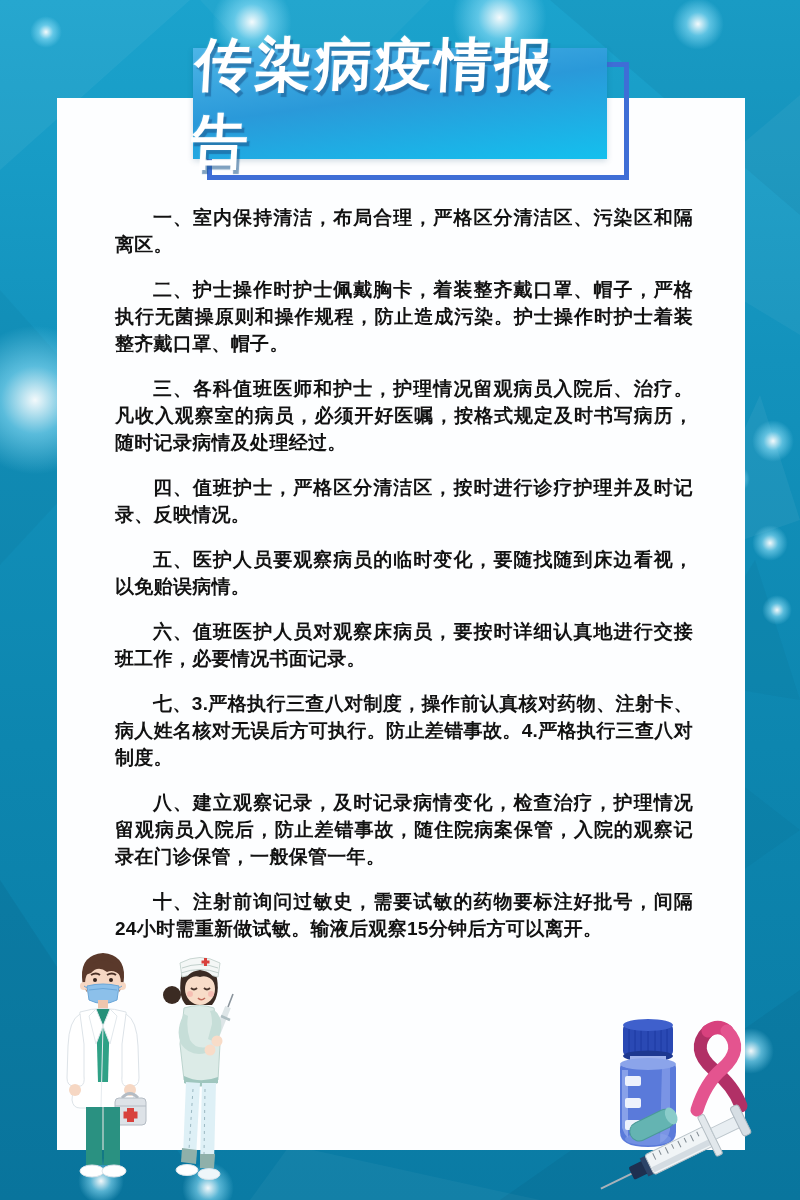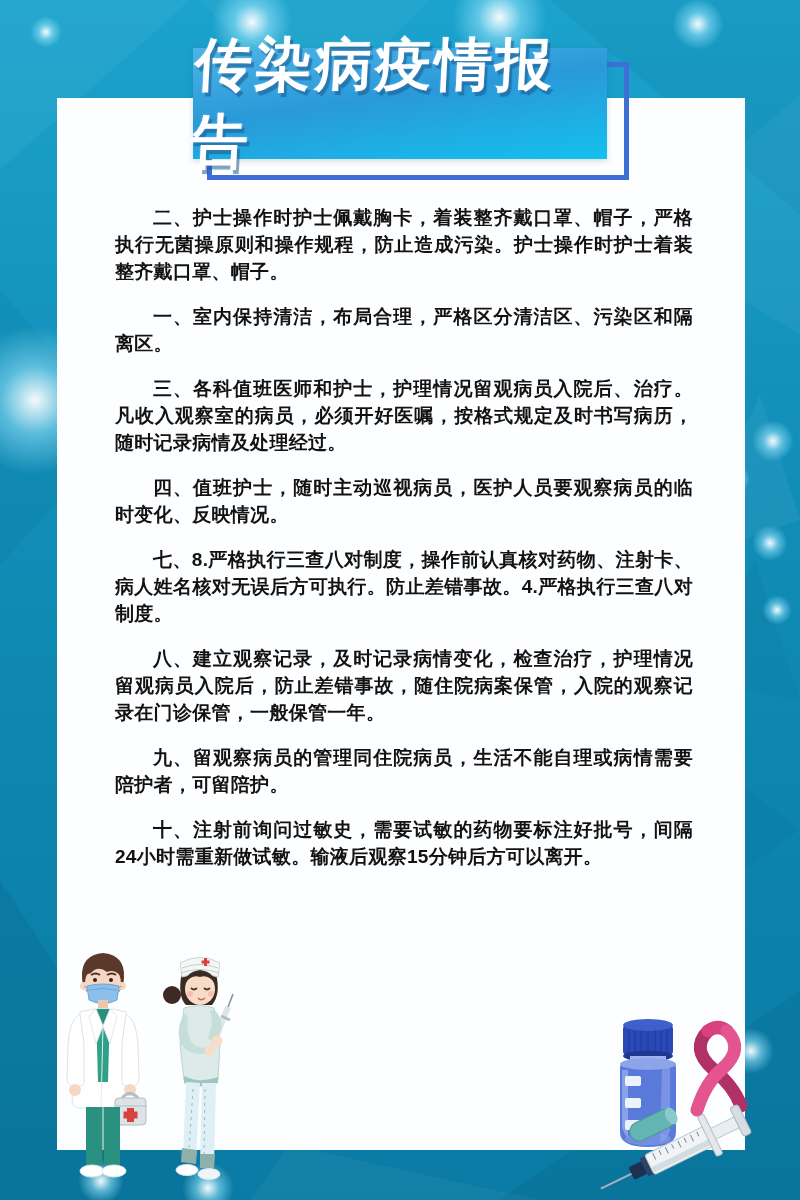--- a/index.html
+++ b/index.html
@@ -67,27 +67,28 @@
 <div class="dot" style="left:182px;top:1162px;width:52px;height:52px;"></div>
 
 <div class="abs panel"></div>
 
 <div class="abs banner-frame"></div>
 <div class="abs banner">
   <h1>传染病疫情报告</h1>
 </div>
 
 <div class="abs content">
+  <p>一、室内保持清洁，布局合理，严格区分清洁区、污染区和隔离区。</p>
   <p>二、护士操作时护士佩戴胸卡，着装整齐戴口罩、帽子，严格执行无菌操原则和操作规程，防止造成污染。护士操作时护士着装整齐戴口罩、帽子。</p>
-  <p>一、室内保持清洁，布局合理，严格区分清洁区、污染区和隔离区。</p>
   <p>三、各科值班医师和护士，护理情况留观病员入院后、治疗。凡收入观察室的病员，必须开好医嘱，按格式规定及时书写病历，随时记录病情及处理经过。</p>
-  <p>四、值班护士，随时主动巡视病员，医护人员要观察病员的临时变化、反映情况。</p>
-  <p>七、8.严格执行三查八对制度，操作前认真核对药物、注射卡、病人姓名核对无误后方可执行。防止差错事故。4.严格执行三查八对制度。</p>
+  <p>四、值班护士，严格区分清洁区，按时进行诊疗护理并及时记录、反映情况。</p>
+  <p>五、医护人员要观察病员的临时变化，要随找随到床边看视，以免贻误病情。</p>
+  <p>六、值班医护人员对观察床病员，要按时详细认真地进行交接班工作，必要情况书面记录。</p>
+  <p>七、3.严格执行三查八对制度，操作前认真核对药物、注射卡、病人姓名核对无误后方可执行。防止差错事故。4.严格执行三查八对制度。</p>
   <p>八、建立观察记录，及时记录病情变化，检查治疗，护理情况留观病员入院后，防止差错事故，随住院病案保管，入院的观察记录在门诊保管，一般保管一年。</p>
-  <p>九、留观察病员的管理同住院病员，生活不能自理或病情需要陪护者，可留陪护。</p>
   <p>十、注射前询问过敏史，需要试敏的药物要标注好批号，间隔24小时需重新做试敏。输液后观察15分钟后方可以离开。</p>
 </div>
 
 <svg class="abs illus" style="left:56px;top:950px;" width="95" height="240" viewBox="0 0 95 240">
   <g>
     <path d="M26,27 Q25,5 47,3 Q69,5 68,27 Q68,36 63,42 L60,26 Q54,17 47,19 Q39,17 34,26 L31,42 Q26,36 26,27Z" fill="#5a392b"></path>
     <circle cx="28" cy="36" r="4" fill="#f6d7c3"></circle>
       <circle cx="66" cy="36" r="4" fill="#f6d7c3"></circle>
     <ellipse cx="47" cy="33" rx="18" ry="19" fill="#f6d7c3"></ellipse>
     <path d="M29,26 Q31,12 47,10 Q63,12 65,26 Q58,19 51,22 Q42,15 35,23 Q31,24 29,26Z" fill="#5a392b"></path>

